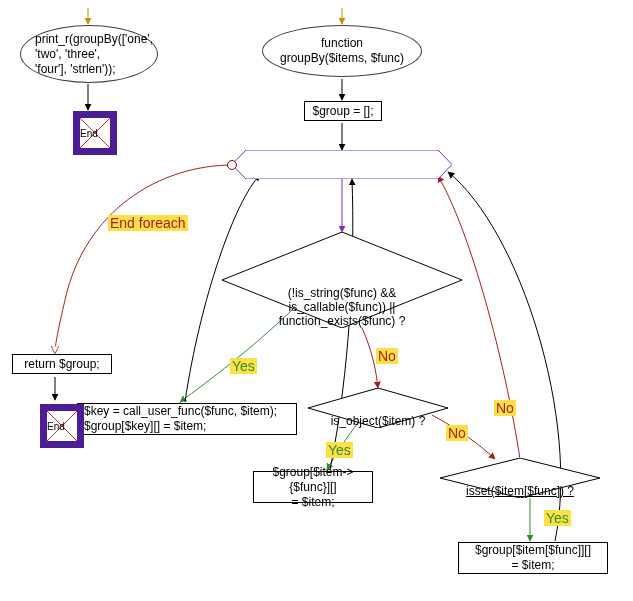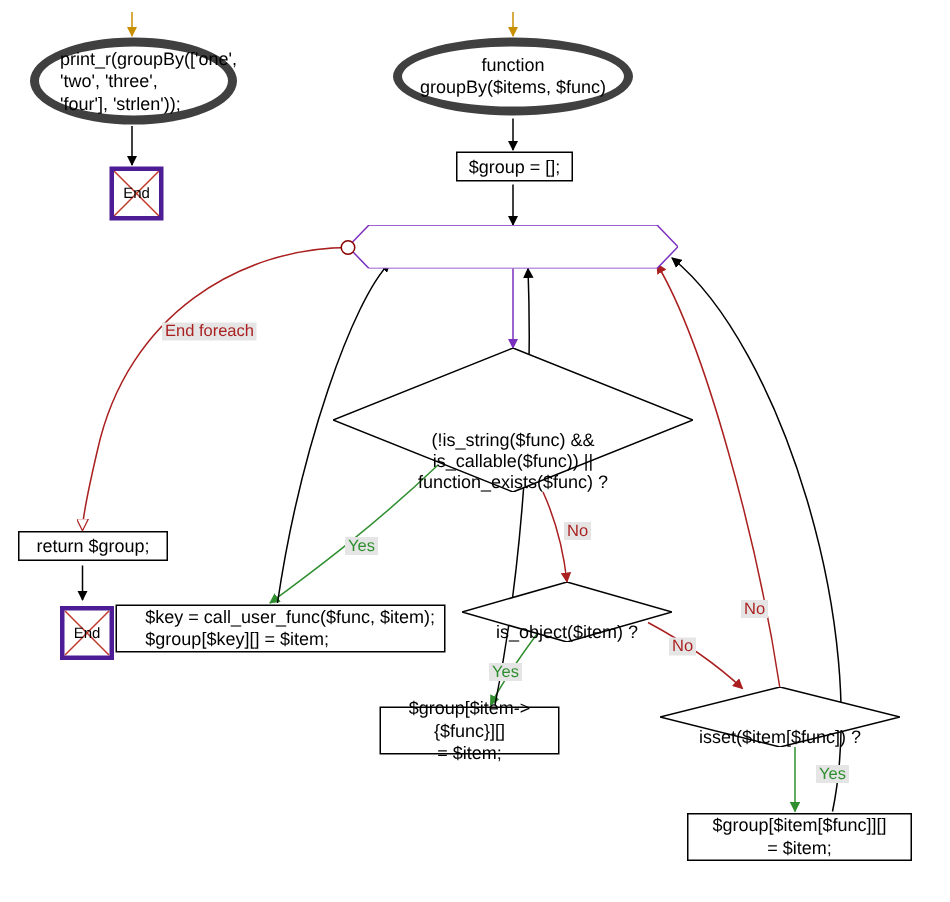--- a/index.html
+++ b/index.html
@@ -19,21 +19,21 @@
     position: absolute;
     box-sizing: border-box;
     text-align: center;
     white-space: pre-line;
     line-height: 1.25;
     display: flex;
     align-items: center;
     justify-content: center;
   }
   .ellipse {
-    border: 6px solid #404040;
+    border: 1px solid #404040;
     border-radius: 50%;
     background: #fff;
     padding: 6px 10px;
     z-index: 2;
   }
   .box {
     border: 1px solid #000;
     background: #fff;
     padding: 4px 6px;
     z-index: 2;
@@ -57,37 +57,37 @@
     display: flex;
     align-items: flex-end;
     justify-content: center;
     text-align: center;
     padding: 0 18px;
   }
   .end-sq {
     position: absolute;
     width: 30px;
     height: 30px;
-    border: 3px solid #4c1d95;
+    border: 7px solid #4c1d95;
     background: #fff;
     z-index: 3;
     display: flex;
     align-items: center;
-    justify-content: center;
+    justify-content: flex-start;
     font-size: 10px;
   }
   .end-sq svg {
     position: absolute;
     inset: 0;
   }
   .edge-label {
     position: absolute;
-    font-size: 11px;
+    font-size: 14px;
     z-index: 4;
-    background: #e5e5e5;
+    background: #fde047;
     padding: 0 2px;
   }
   svg.edges {
     position: absolute;
     inset: 0;
     width: 633px;
     height: 601px;
     z-index: 1;
     overflow: visible;
   }
@@ -199,21 +199,21 @@
     <svg viewBox="0 0 240 96" preserveAspectRatio="none">
       <polygon points="120,0 240,48 120,96 0,48" fill="#fff" stroke="#000"></polygon>
     </svg>
     <div class="diamond-label">
       <span>(!is_string($func) &amp;&amp;
 is_callable($func)) ||
 function_exists($func) ?</span>
     </div>
   </div>
 
-  <div class="node box" style="left:77px; top:403px; width:220px; height:32px; text-align:left; justify-content:flex-end;">
+  <div class="node box" style="left:77px; top:403px; width:220px; height:32px; text-align:left; justify-content:flex-start;">
     <span>$key = call_user_func($func, $item);
 $group[$key][] = $item;</span>
   </div>
 
   <div class="end-sq" style="left:40px; top:404px;">
     <svg viewBox="0 0 30 30">
         <line x1="0" y1="0" x2="30" y2="30" stroke="#c0392b"></line>
         <line x1="30" y1="0" x2="0" y2="30" stroke="#c0392b"></line>
       </svg>
     <span style="position:relative;">End</span>
@@ -234,21 +234,21 @@
 
   <div class="node box" style="left:253px; top:471px; width:120px; height:32px;">
     <span>$group[$item-&gt;{$func}][]
 = $item;</span>
   </div>
 
   <div class="diamond-wrap" style="left:440px; top:458px; width:160px; height:40px;">
     <svg viewBox="0 0 160 40" preserveAspectRatio="none">
       <polygon points="80,0 160,20 80,40 0,20" fill="#fff" stroke="#000"></polygon>
     </svg>
-    <div class="diamond-label" style="padding:0 10px;">
+    <div class="diamond-label" style="padding:0 10px;text-decoration:underline;">
       <span>isset($item[$func]) ?</span>
     </div>
   </div>
 
   <div class="node box" style="left:458px; top:542px; width:150px; height:32px;">
     <span>$group[$item[$func]][]
 = $item;</span>
   </div>
 
   <div class="edge-label" style="left:108px; top:215px; color:#aa1f1f;">End foreach</div>

